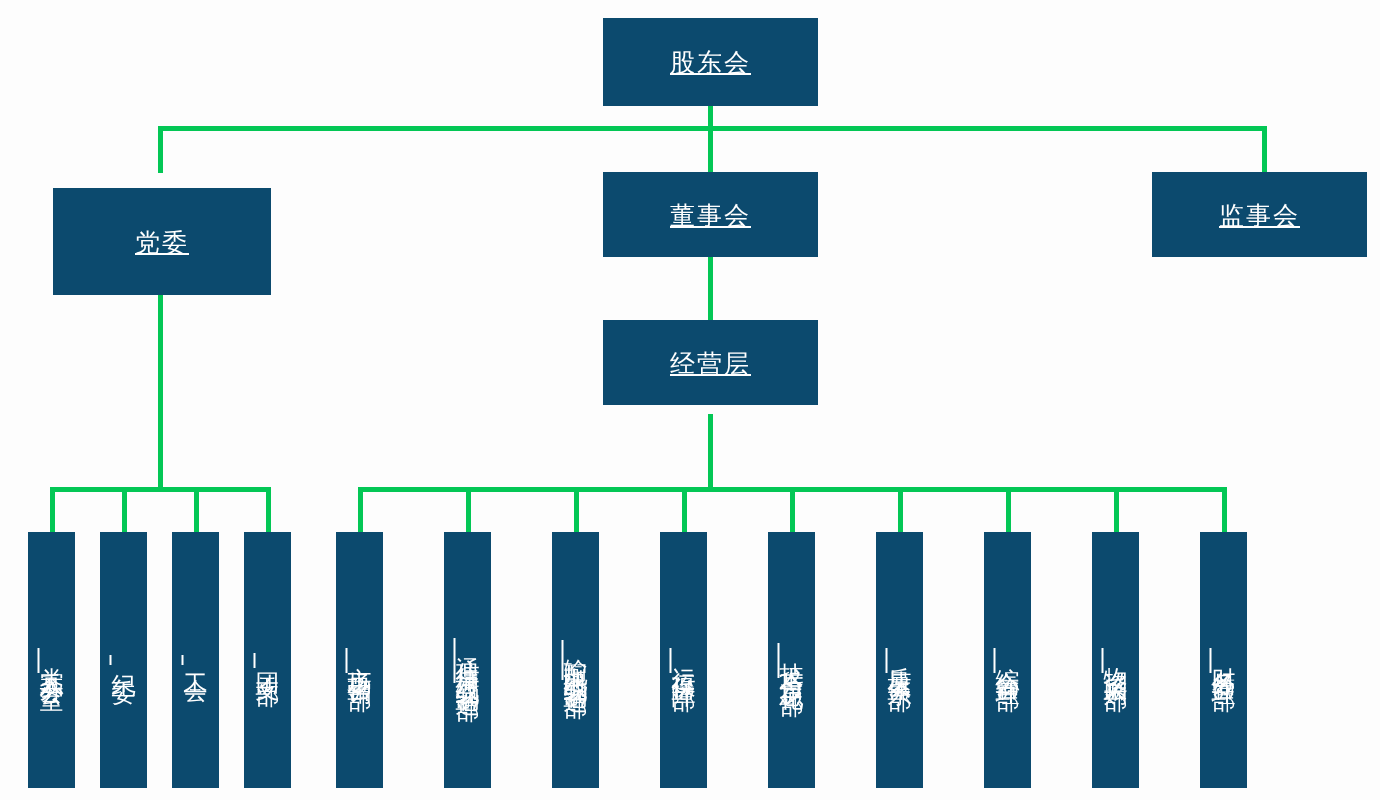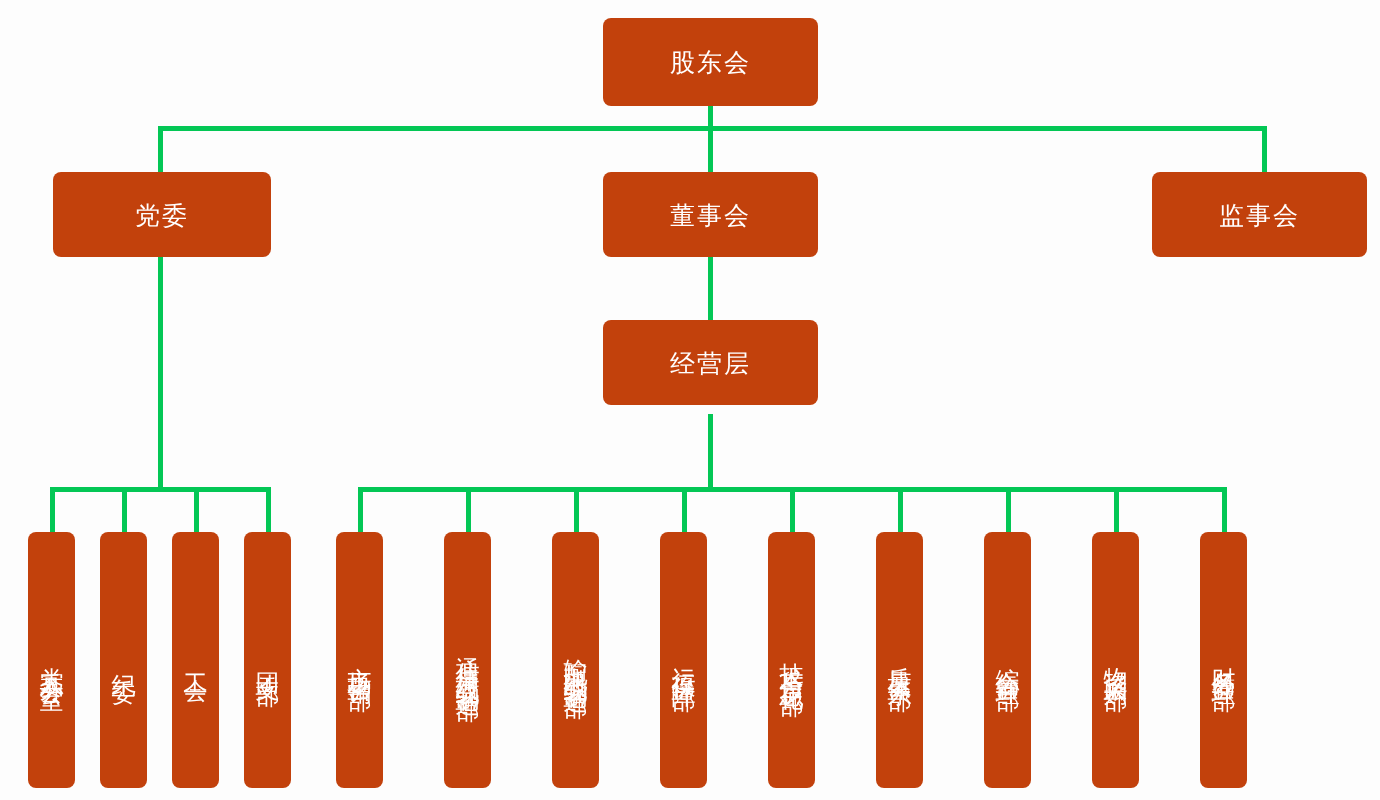--- a/index.html
+++ b/index.html
@@ -14,29 +14,30 @@
     position: relative;
     width: 1380px;
     height: 800px;
     background: #fdfdfd;
     overflow: hidden;
   }
 
   
   .node {
     position: absolute;
-    background: #c2410c;
-    border-radius: 8px;
+    background: #0c4a6e;
+    border-radius: 0;
     color: #ffffff;
     box-sizing: border-box;
     display: flex;
     align-items: center;
     justify-content: center;
     text-align: center;
     z-index: 3;
+    text-decoration: underline;
   }
   .node.horiz {
     font-size: 25px;
     letter-spacing: 2px;
     line-height: 1.2;
   }
   
   .node.vert {
     writing-mode: vertical-rl;
     text-orientation: upright;
@@ -93,21 +94,21 @@
   <div class="line v" style="left:790px;  top:487px; height:46px;"></div>
   <div class="line v" style="left:898px;  top:487px; height:46px;"></div>
   <div class="line v" style="left:1006px; top:487px; height:46px;"></div>
   <div class="line v" style="left:1114px; top:487px; height:46px;"></div>
   <div class="line v" style="left:1222px; top:487px; height:46px;"></div>
 
   <div class="node horiz" style="left:603px; top:18px; width:215px; height:88px;">
     <span class="label">股东会</span>
   </div>
 
-  <div class="node horiz" style="left:53px; top:172px; width:218px; height:85px;align-items:center;">
+  <div class="node horiz" style="left:53px; top:188px; width:218px; height:107px;align-items:center;">
     <span class="label">党委</span>
   </div>
   <div class="node horiz" style="left:603px; top:172px; width:215px; height:85px;">
     <span class="label">董事会</span>
   </div>
   <div class="node horiz" style="left:1152px; top:172px; width:215px; height:85px;">
     <span class="label">监事会</span>
   </div>
 
   <div class="node horiz" style="left:603px; top:320px; width:215px; height:85px;">

